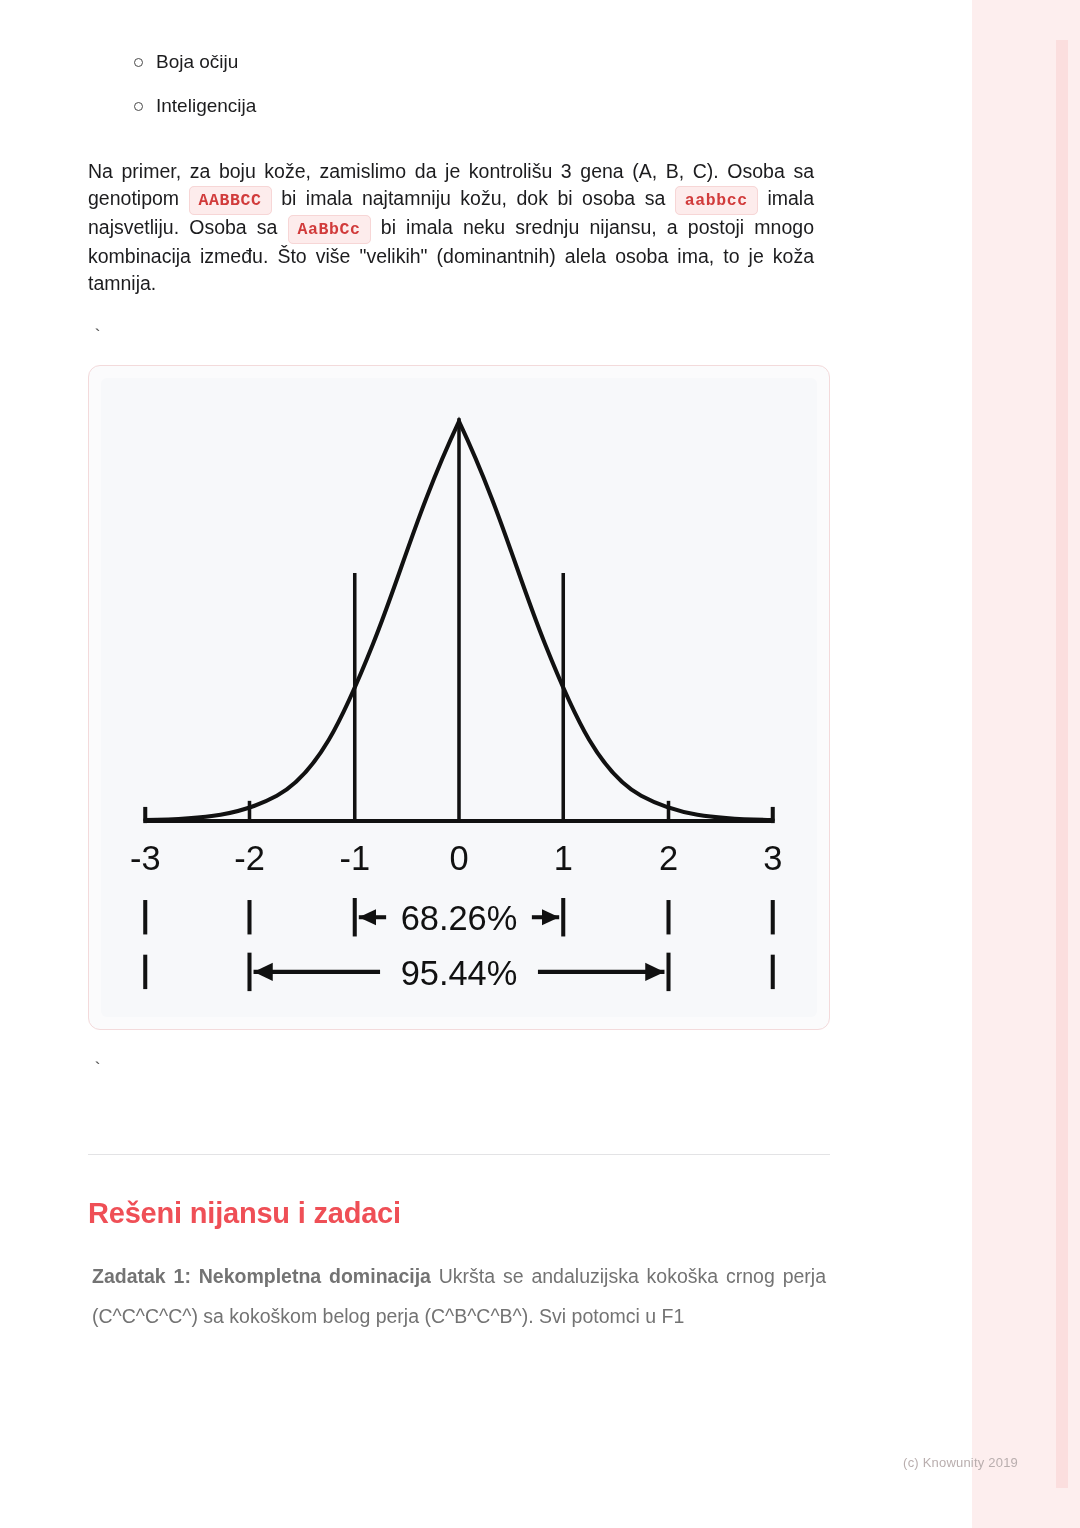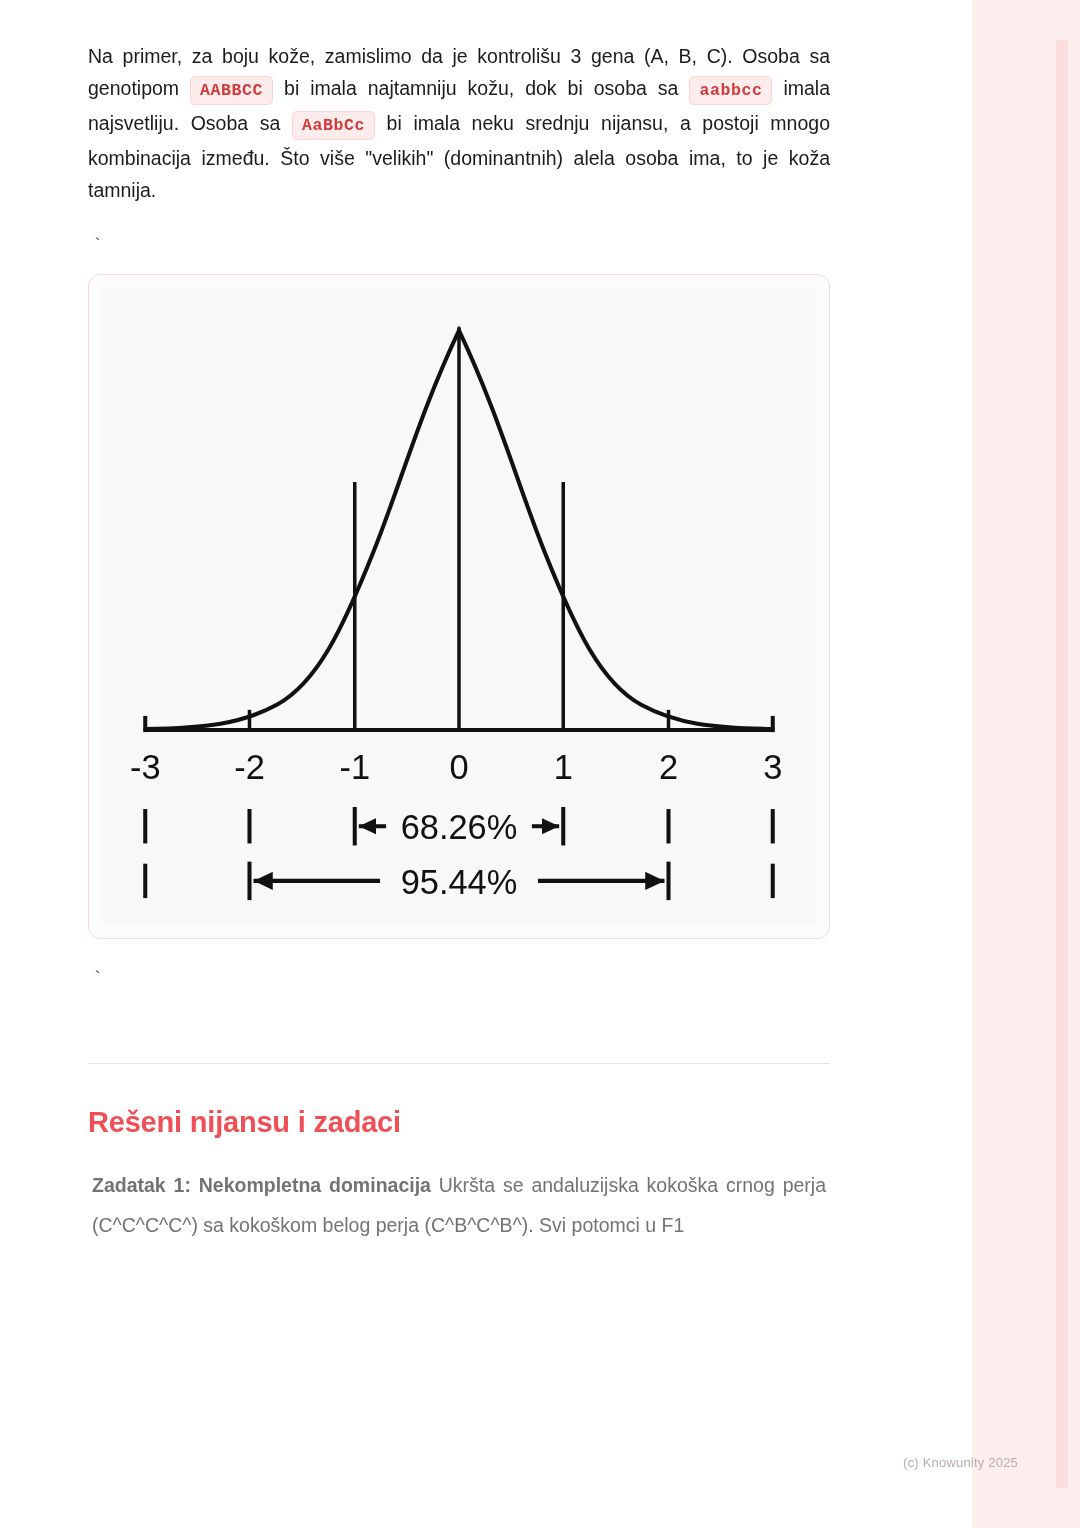--- a/index.html
+++ b/index.html
@@ -67,22 +67,22 @@
     top: 18px;
     width: 7px;
     height: 7px;
     border: 1.5px solid #4a4a4a;
     border-radius: 50%;
     background: transparent;
   }
 
   p.para {
     font-size: 19.5px;
-    line-height: 32px;
-    margin: 0 0 8px 0;
+    line-height: 27px;
+    margin: 0 16px 8px 0;
     text-align: justify;
     color: #1c1c1e;
   }
 
   code.gene {
     font-family: "Liberation Mono", monospace;
     font-size: 16.5px;
     font-weight: bold;
     letter-spacing: .6px;
     background: #fdecec;
@@ -160,20 +160,24 @@
 </head>
 <body>
 
 <div class="right-rail">
   <div class="right-rail-inner"></div>
 </div>
 
 <div class="page">
   <div class="content">
 
+    <ul class="sub-list">
+      <li><span>Boja očiju</span></li>
+      <li><span>Inteligencija</span></li>
+    </ul>
 
     <p class="para">
       <span>Na primer, za boju kože, zamislimo da je kontrolišu 3 gena (A, B, C). Osoba sa genotipom</span>
       <code class="gene">AABBCC</code>
       <span>bi imala najtamniju kožu, dok bi osoba sa</span>
       <code class="gene">aabbcc</code>
       <span>imala najsvetliju. Osoba sa</span>
       <code class="gene">AaBbCc</code>
       <span>bi imala neku srednju nijansu, a postoji mnogo kombinacija između. Što više "velikih" (dominantnih) alela osoba ima, to je koža tamnija.</span>
     </p>
@@ -250,13 +254,13 @@
     <h2 class="section-title">Rešeni nijansu i zadaci</h2>
 
     <p class="task">
       <b>Zadatak 1: Nekompletna dominacija</b>
       <span>Ukršta se andaluzijska kokoška crnog perja (C^C^C^C^) sa kokoškom belog perja (C^B^C^B^). Svi potomci u F1</span>
     </p>
 
   </div>
 </div>
 
-<div class="watermark">(c) Knowunity 2025</div>
+<div class="watermark">(c) Knowunity 2019</div>
 
 </body></html>

